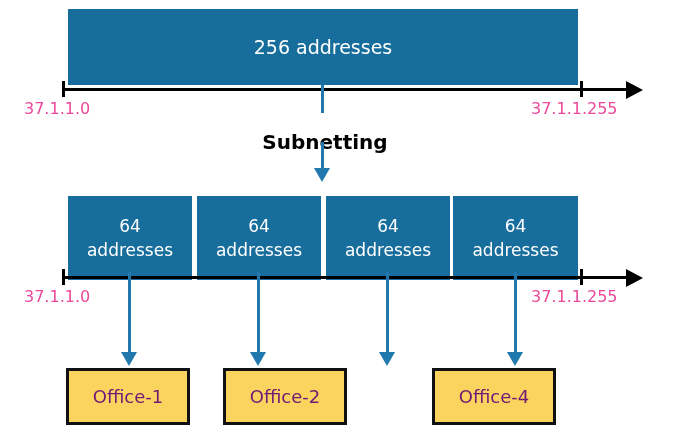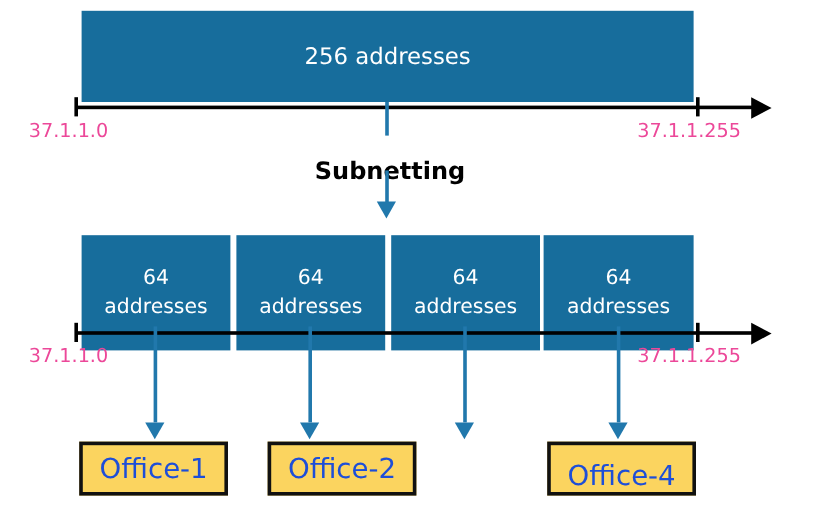--- a/index.html
+++ b/index.html
@@ -6,21 +6,21 @@
   .stage{
     position:relative;width:683px;height:438px;background:#ffffff;
     font-family:"DejaVu Sans","Liberation Sans",sans-serif;overflow:hidden;
   }
   
   .net-block{
     position:absolute;background:#176D9C;color:#ffffff;
     display:flex;align-items:center;justify-content:center;text-align:center;
   }
   .top-block{left:68px;top:9px;width:510px;height:76px;font-size:19px;}
-  .subnet-block{top:196px;width:124px;height:96px;font-size:17px;line-height:24px;}
+  .subnet-block{top:196px;width:124px;height:84px;font-size:17px;line-height:24px;}
   .sb0{left:68px;} .sb1{left:197px;} .sb2{left:326px;} .sb3{left:453px;width:125px;}
   
   .axis-line{position:absolute;height:3px;background:#000;left:63px;width:565px;}
   .axis1{top:88px;} .axis2{top:276px;}
   .axis-head{
     position:absolute;width:0;height:0;left:626px;
     border-left:17px solid #000;border-top:9px solid transparent;border-bottom:9px solid transparent;
   }
   .axis1-head{top:81px;} .axis2-head{top:269px;}
   .tick{position:absolute;width:3px;height:16px;background:#000;}
@@ -42,26 +42,26 @@
     position:absolute;width:0;height:0;
     border-top:14px solid #2178AC;border-left:8px solid transparent;border-right:8px solid transparent;
   }
   .bh-main{left:314px;top:168px;}
   .sa0{left:128px;} .sa1{left:257px;} .sa2{left:386px;} .sa3{left:514px;}
   .subnet-shaft{top:272px;height:80px;}
   .sh0{left:121px;} .sh1{left:250px;} .sh2{left:379px;} .sh3{left:507px;}
   .subnet-head{top:352px;}
   
   .office-box{
-    position:absolute;top:368px;width:124px;height:45px;box-sizing:border-box;
+    position:absolute;top:368px;width:124px;height:57px;box-sizing:border-box;
     background:#FBD45F;border:3px solid #111111;
     display:flex;align-items:center;justify-content:center;
-    font-size:23px;color:#1d4ed8;
+    font-size:18px;color:#701a75;
   }
-  .ob0{left:66px;} .ob1{left:203px;margin-left:20px;} .ob2{left:332px;} .ob3{left:456px;align-items:flex-end;}
+  .ob0{left:66px;} .ob1{left:203px;margin-left:20px;} .ob2{left:332px;} .ob3{left:432px;}
 </style>
 </head>
 <body>
 
 <div class="stage">
 
   <div class="net-block top-block">
     <span>256 addresses</span>
   </div>
 

